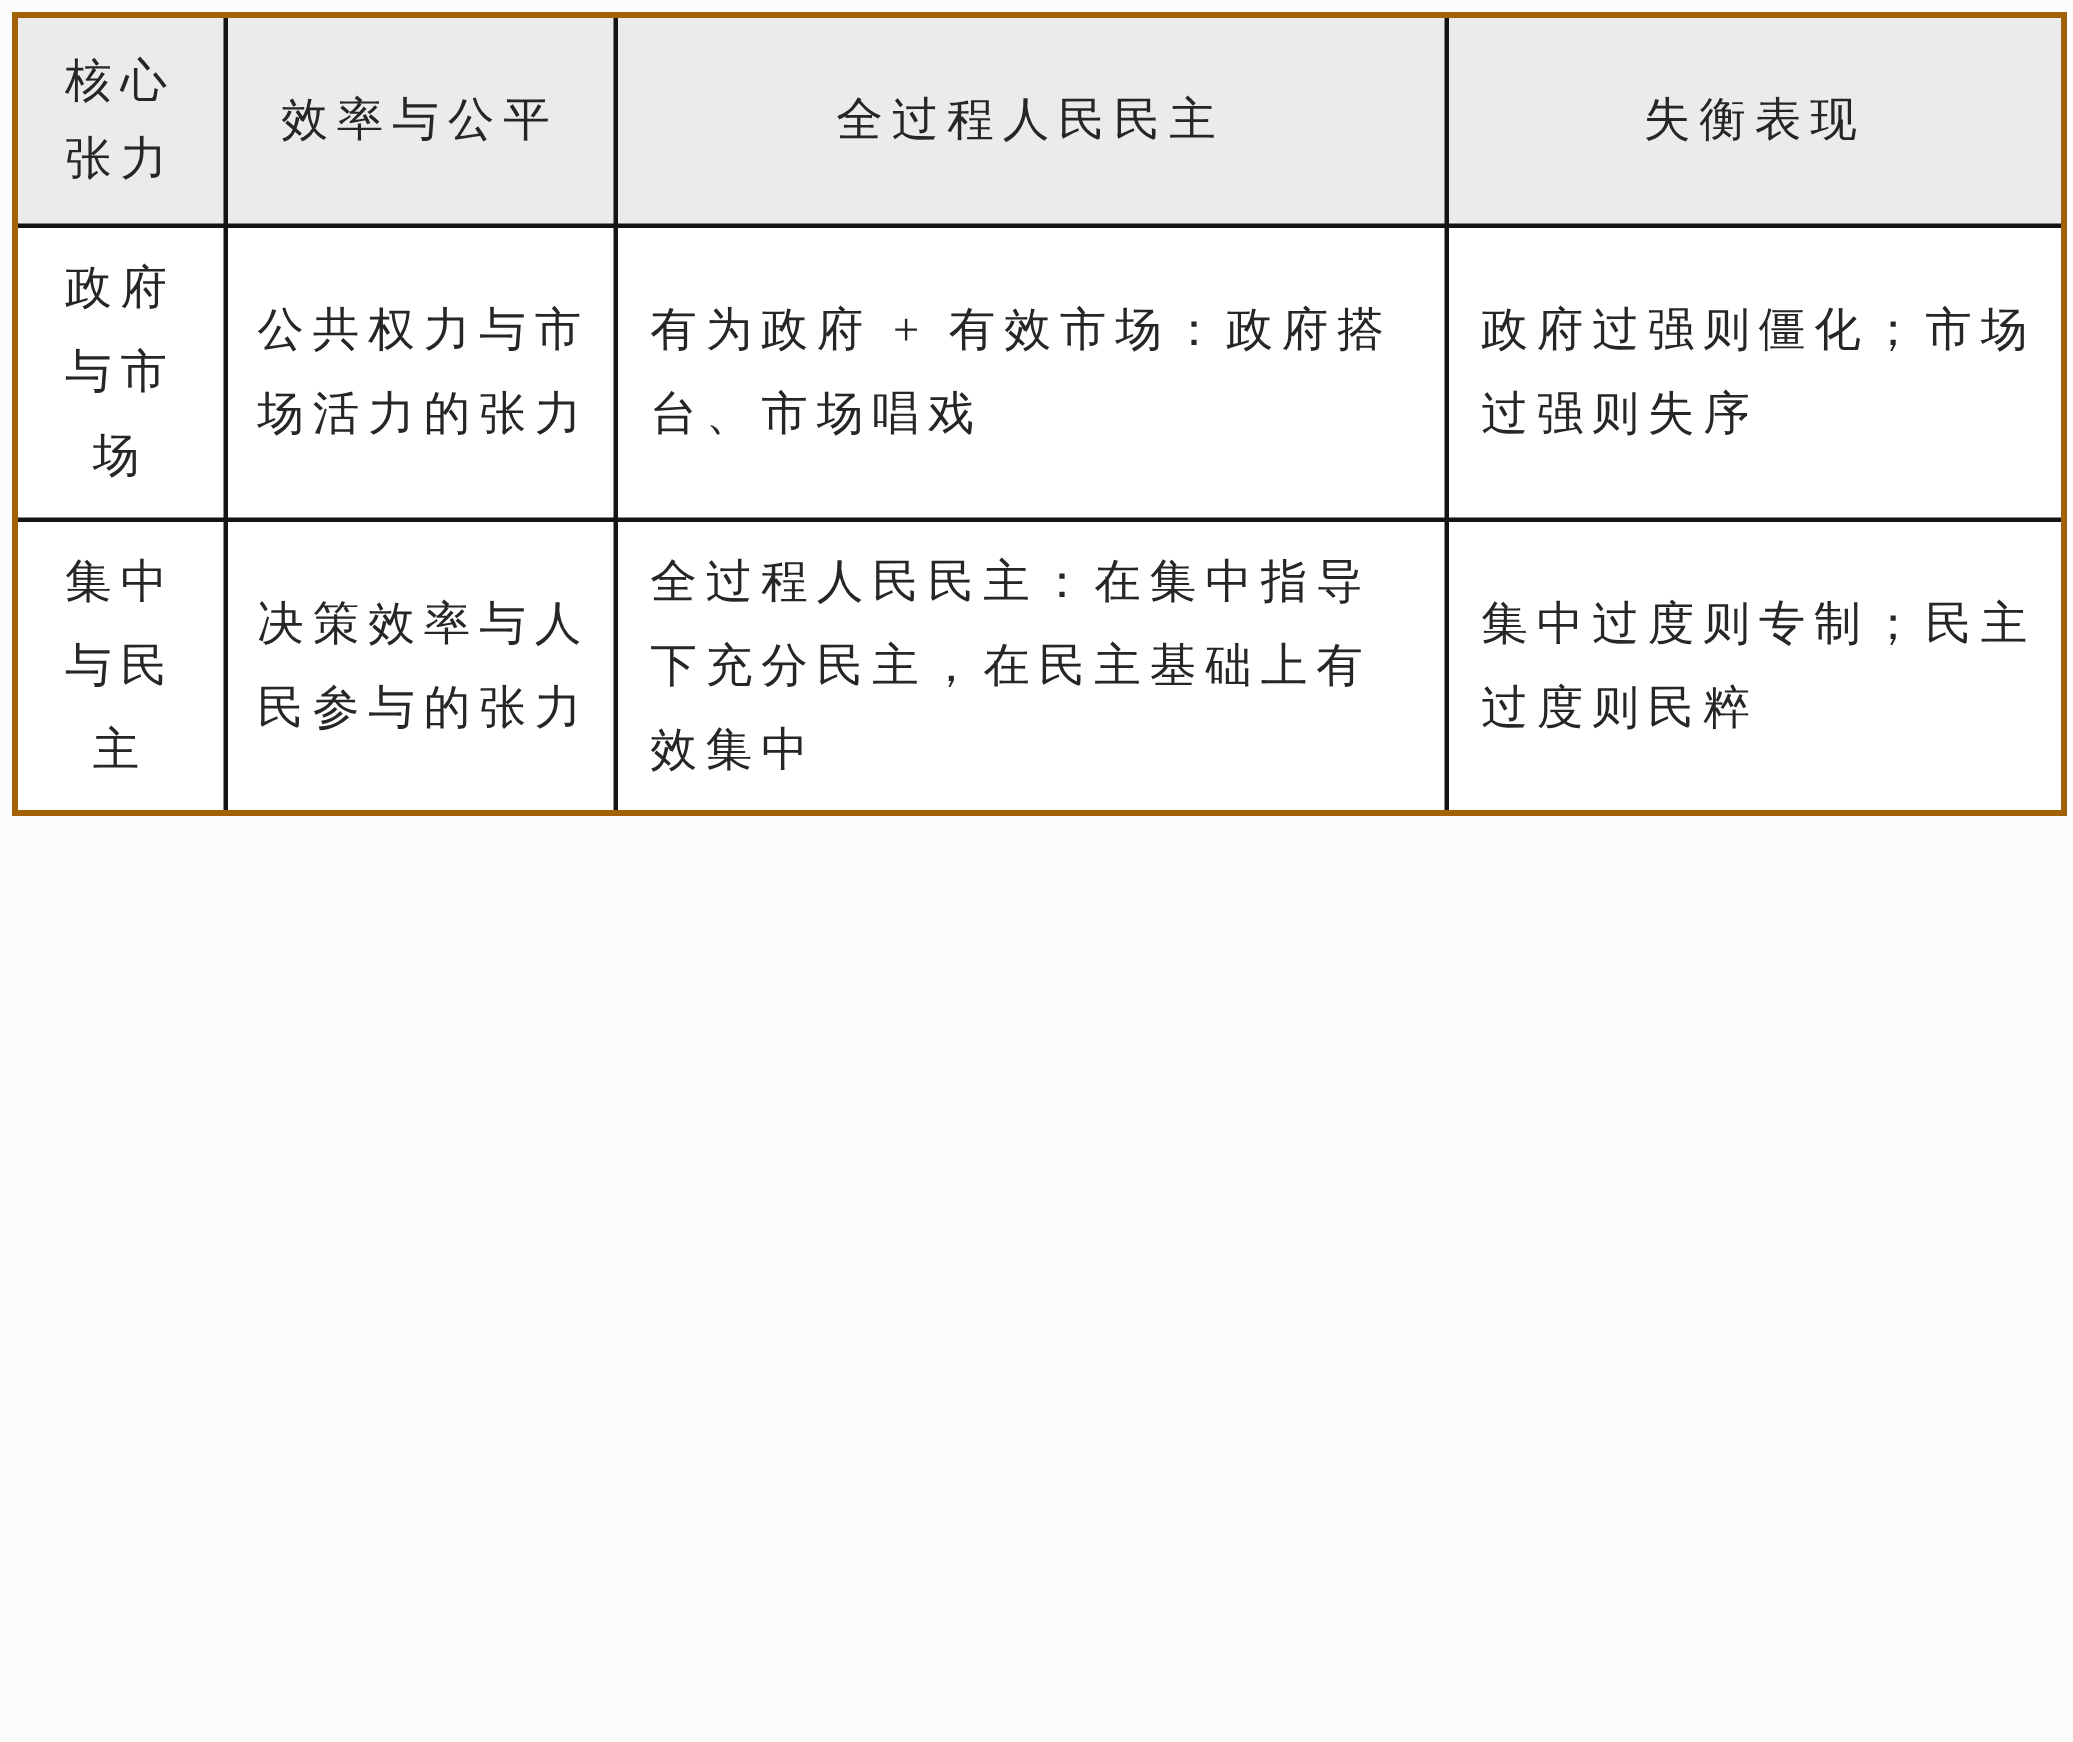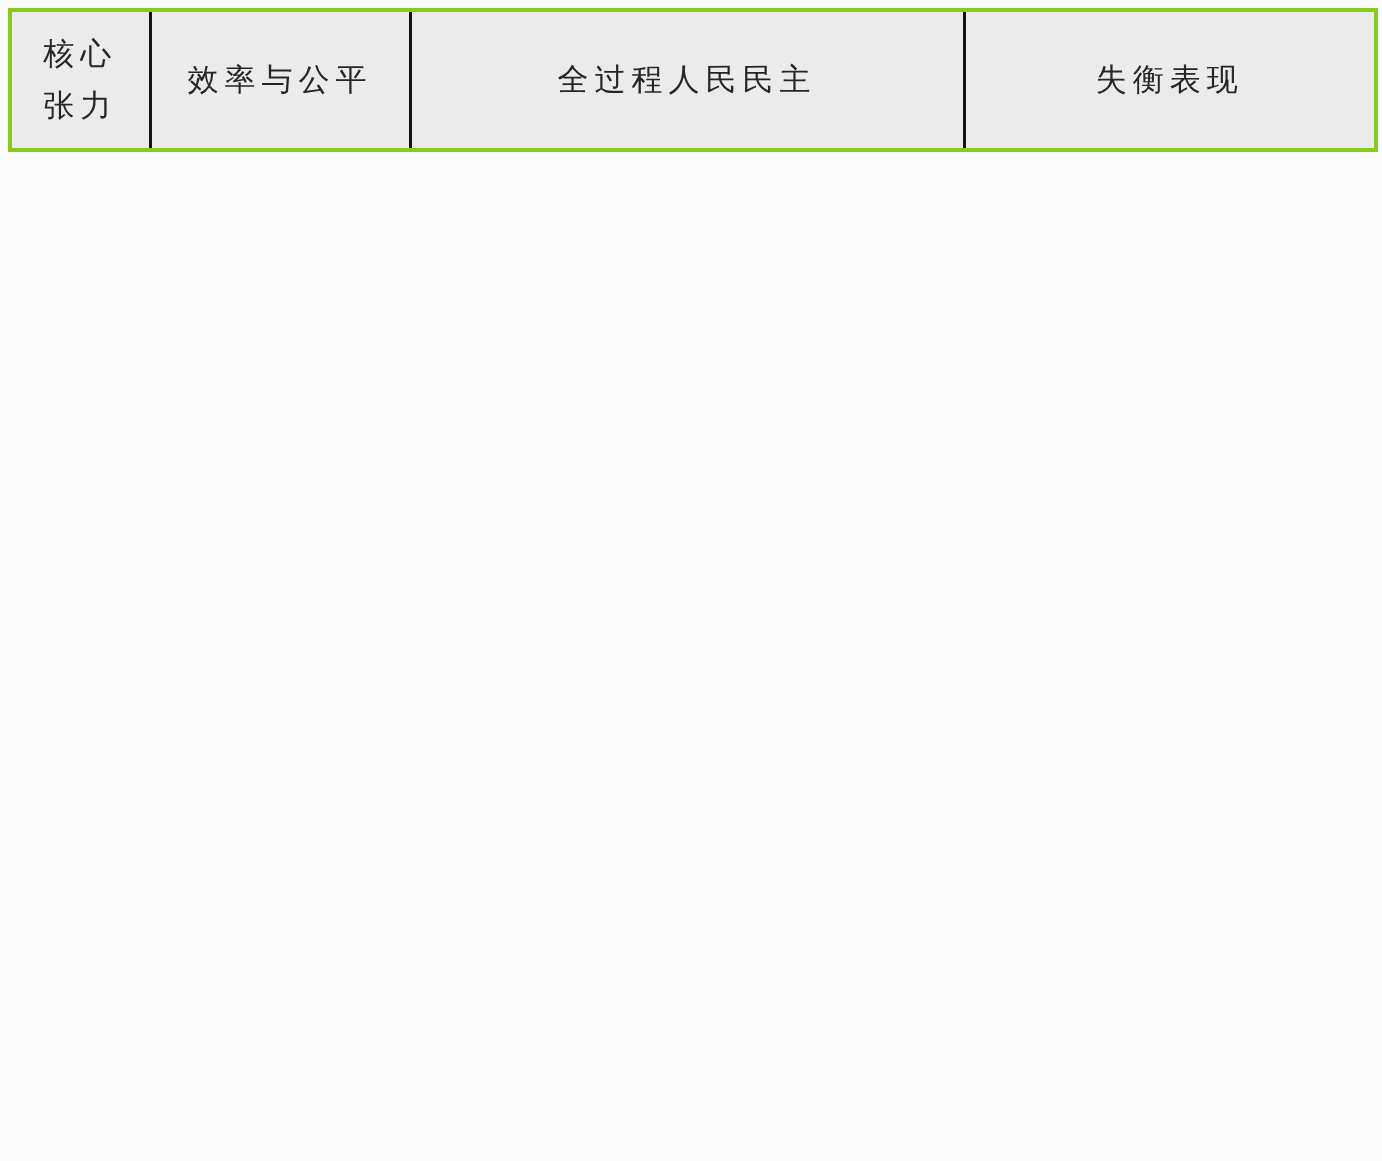--- a/index.html
+++ b/index.html
@@ -14,21 +14,21 @@
     font-family: "Liberation Serif", "DejaVu Serif", serif;
     color: #262626;
   }
   .table-wrap {
     padding: 8px;
   }
   table.tensions-table {
     border-collapse: collapse;
     table-layout: fixed;
     width: 1366px;
-    border: 4px solid #84cc16;
+    border: 4px solid #a16207;
   }
   col.c1 { width: 140px; }
   col.c2 { width: 260px; }
   col.c3 { width: 554px; }
   col.c4 { width: 412px; }
   th, td {
     border: 3px solid #141414;
     font-size: 31px;
     font-weight: normal;
     letter-spacing: 6px;
@@ -78,15 +78,27 @@
     </colgroup>
     <thead>
       <tr>
         <th class="col-tension">核心张力</th>
         <th>效率与公平</th>
         <th>全过程人民民主</th>
         <th>失衡表现</th>
       </tr>
     </thead>
     <tbody>
+      <tr>
+        <td class="cell-tension">政府与市场</td>
+        <td class="cell-definition">公共权力与市场活力的张力</td>
+        <td class="cell-ideal">有为政府 + 有效市场：政府搭台、市场唱戏</td>
+        <td class="cell-imbalance">政府过强则僵化；市场过强则失序</td>
+      </tr>
+      <tr>
+        <td class="cell-tension">集中与民主</td>
+        <td class="cell-definition">决策效率与人民参与的张力</td>
+        <td class="cell-ideal">全过程人民民主：在集中指导下充分民主，在民主基础上有效集中</td>
+        <td class="cell-imbalance">集中过度则专制；民主过度则民粹</td>
+      </tr>
     </tbody>
   </table>
 </div>
 
 </body></html>

